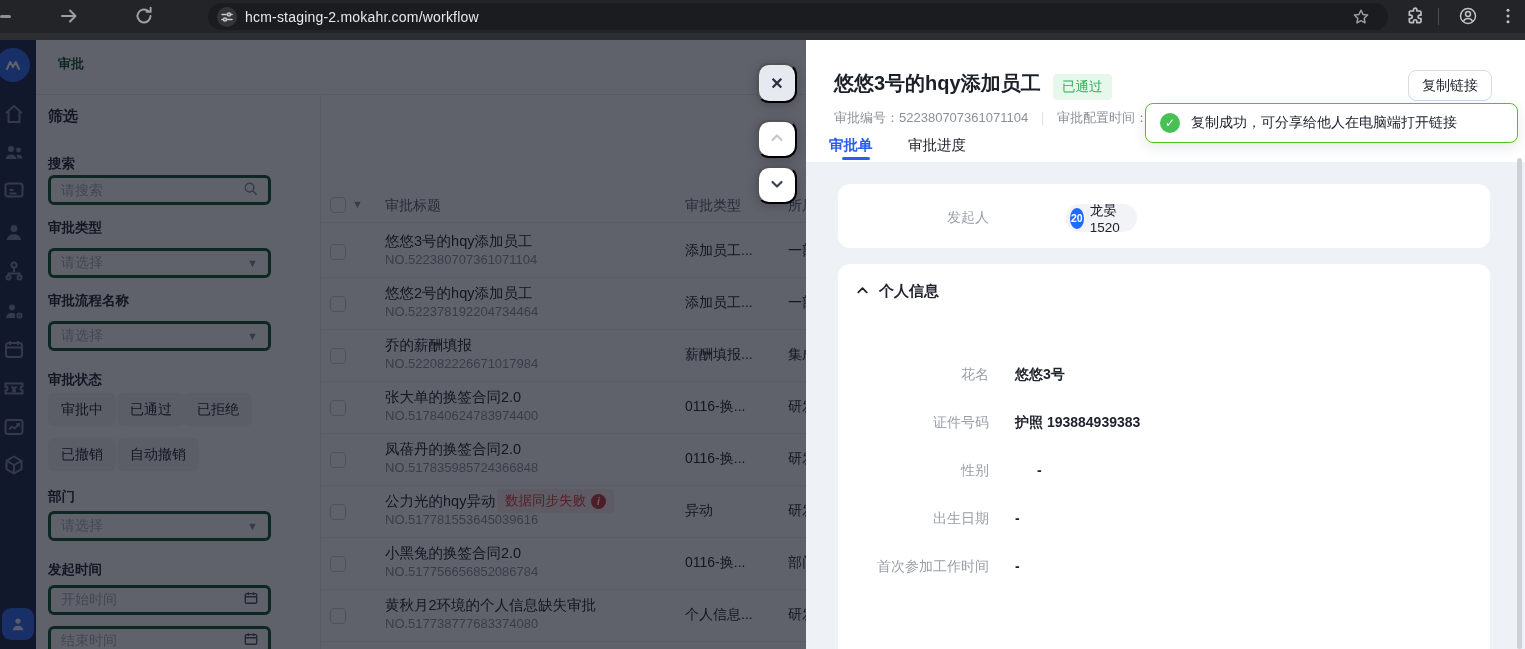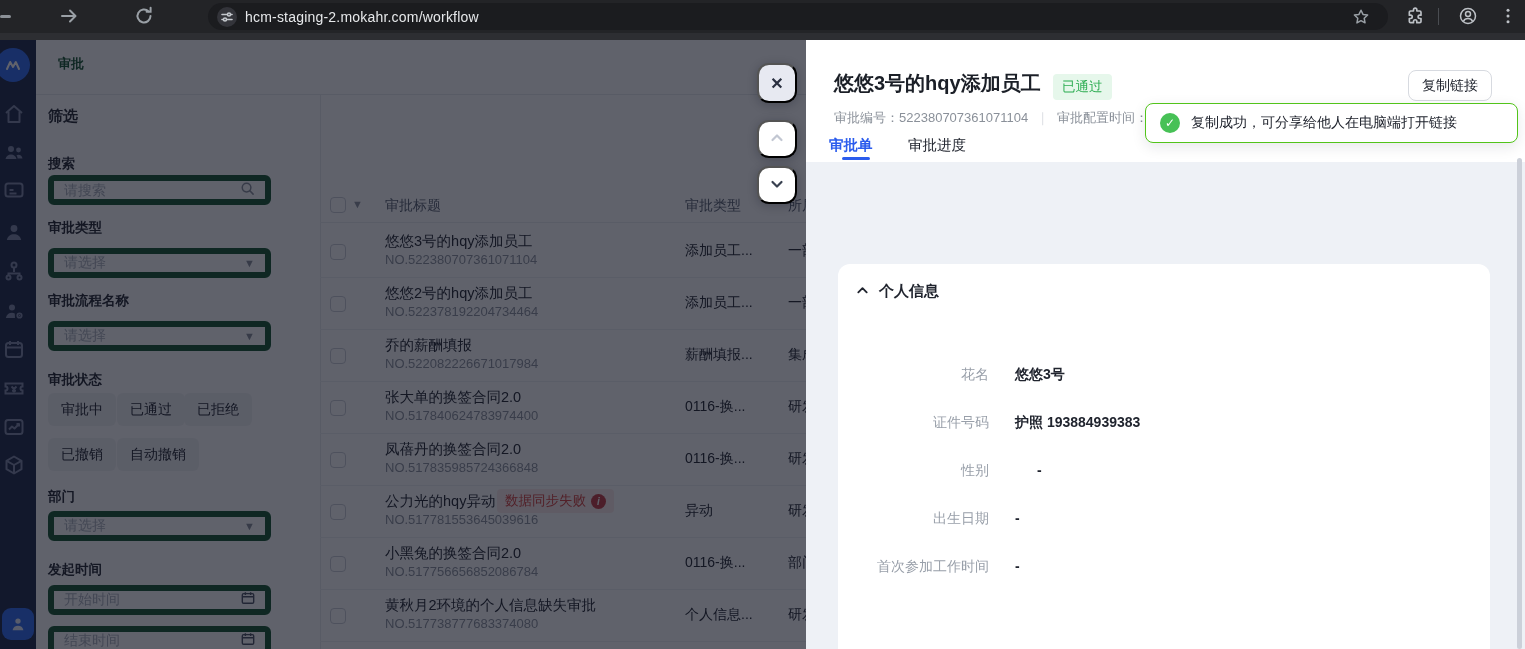--- a/index.html
+++ b/index.html
@@ -27,21 +27,21 @@
   .side-logo { position:absolute; left:-4px; top:8px; width:34px; height:34px; border-radius:50%; background:#2e6bf2; display:flex; align-items:center; justify-content:center; }
   .side-active { position:absolute; left:2px; top:568px; width:32px; height:32px; border-radius:9px; background:#2e6bf2; display:flex; align-items:center; justify-content:center; color:#e8eeff; }
 
   .page-title { position:absolute; left:58px; top:15px; font-size:13px; font-weight:700; color:#14532d; }
   .hdr-divider { position:absolute; left:36px; top:54px; width:1489px; height:1px; background:#e8eaee; }
   .filter-divider { position:absolute; left:320px; top:54px; width:1px; height:555px; background:#e8eaee; }
 
   
   .f-title { position:absolute; left:48px; top:67px; font-size:15px; font-weight:700; color:#20242e; }
   .f-label { position:absolute; left:48px; font-size:13.5px; font-weight:600; color:#20242e; }
-  .f-input { position:absolute; left:48px; width:223px; height:30px; border:6px solid #14532d; border-radius:6px; background:#fff; display:flex; align-items:center; padding:0 10px; }
+  .f-input { position:absolute; left:48px; width:223px; height:30px; border:3px solid #14532d; border-radius:6px; background:#fff; display:flex; align-items:center; padding:0 10px; }
   .f-input input { border:none; outline:none; flex:1; font-size:14px; color:#20242e; background:transparent; font-family:inherit; min-width:0; }
   .f-input input::placeholder { color:#aab0bb; }
   .ph { flex:1; font-size:14px; color:#aab0bb; }
   .caret { font-size:11px; color:#868d99; }
   .chip { position:absolute; height:33px; background:#f1f2f4; border-radius:6px; font-size:14px; color:#20242e; display:flex; align-items:center; justify-content:center; padding:0 13px; }
 
   
   .th { position:absolute; top:157px; font-size:14px; color:#565e6e; }
   .checkbox { position:absolute; width:16px; height:16px; border:1px solid #c9cdd6; border-radius:4px; background:#fff; }
   .th-caret { position:absolute; left:352px; top:158px; font-size:11px; color:#8d939e; }
@@ -370,20 +370,29 @@
     <button class="copy-btn">复制链接</button>
 
     <div class="d-meta">
       <span>审批编号：522380707361071104</span><span class="sep">｜</span><span>审批配置时间：202</span>
     </div>
 
     <div class="tab active" style="left:23px;">审批单</div>
     <div class="tab idle" style="left:102px;">审批进度</div>
     <div class="tab-underline"></div>
 
+    <div class="card" style="top:144px; height:64px;">
+      <div class="frow" style="left:25px; top:25px;">
+        <div class="flabel">发起人</div>
+        <div class="initiator-pill">
+          <span class="avatar">20</span>
+          <span class="pill-name">龙晏1520</span>
+        </div>
+      </div>
+    </div>
 
     <div class="card" style="top:224px; height:420px;">
       <div class="sec-hdr">
         <span><svg width="13" height="13" viewBox="0 0 14 14" fill="none" stroke="#20242e" stroke-width="2" stroke-linecap="round" stroke-linejoin="round">
               <path d="M2.5 9 7 4.5 11.5 9"></path>
             </svg></span>
         <span class="sec-title">个人信息</span>
       </div>
       <div class="frow" style="left:25px; top:102px;">
         <div class="flabel">花名</div>

